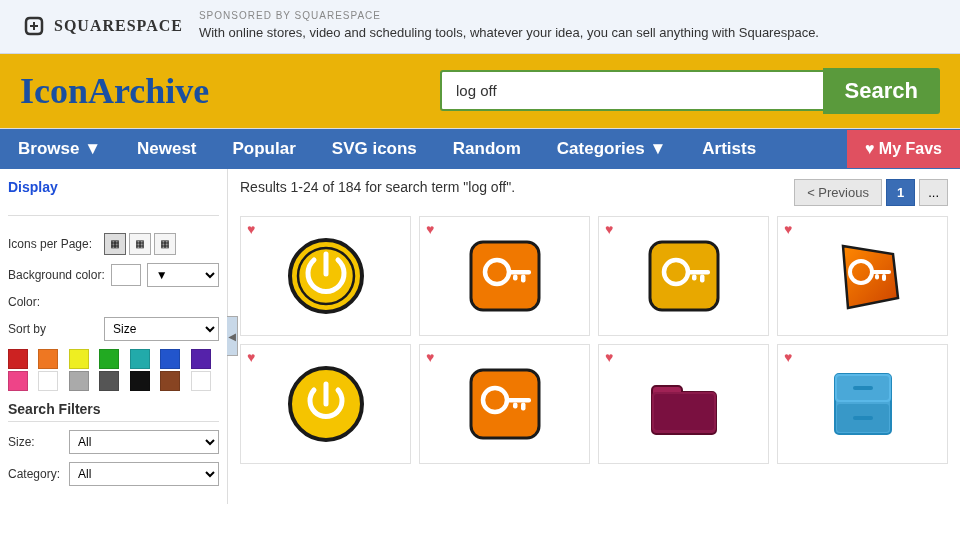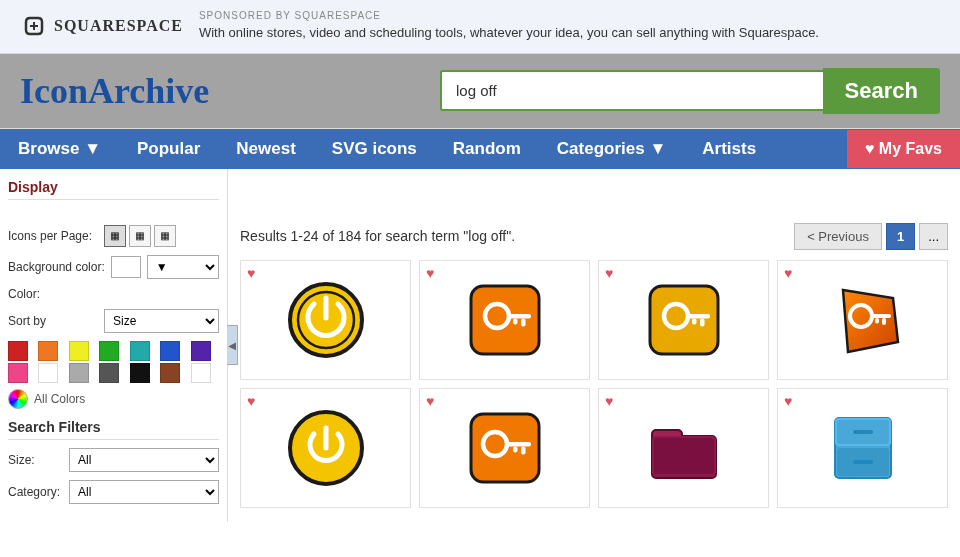--- a/index.html
+++ b/index.html
@@ -27,21 +27,21 @@
     .sq-logo-text {
       font-size: 16px; font-weight: bold; color: #333; letter-spacing: 1px; font-family: Liberation Serif, serif;
     }
     .sponsor-label {
       font-size: 10px; color: #888; letter-spacing: 1px; display: block; margin-bottom: 2px;
     }
     .sponsor-text { font-size: 13px; color: #333; line-height: 1.5; }
 
     
     #header {
-      background: #a3a3a3;
+      background: #eab308;
       padding: 14px 20px;
       display: flex;
       align-items: center;
       gap: 20px;
       border-bottom: 1px solid #ddd;
     }
     #logo {
       font-size: 36px;
       font-weight: bold;
       color: #1a4fa0;
@@ -113,24 +113,24 @@
       width: 228px;
       min-width: 228px;
       background: #fff;
       border-right: 1px solid #ddd;
       padding: 10px 8px;
       position: relative;
     }
     .section-title {
       font-size: 14px;
       font-weight: bold;
-      color: #7f1d1d;
-      margin-bottom: 25px;
+      color: #1d4ed8;
+      margin-bottom: 17px;
       border-bottom: 1px solid #ddd;
-      padding-bottom: 4px;
+      padding-bottom: 20px;
     }
     .sidebar-row {
       display: flex;
       align-items: center;
       margin-bottom: 8px;
       gap: 6px;
     }
     .sidebar-label {
       font-size: 12px;
       color: #333;
@@ -228,24 +228,22 @@
       z-index: 10;
     }
 
     
     #main {
       flex: 1;
       padding: 10px 12px;
     }
     #results-header {
       display: flex;
-      align-items: center;
       justify-content: space-between;
       margin-bottom: 10px;
-      margin-top: 44px;
     }
     #results-text {
       font-size: 14px;
       color: #333;
     }
     #pagination {
       display: flex;
       align-items: center;
       gap: 4px;
     }
@@ -327,22 +325,22 @@
     <span>IconArchive</span>
   </div>
   <div id="search-area">
     <input id="search-input" type="text" value="log off" placeholder="Search icons..." style="">
     <button id="search-btn">Search</button>
   </div>
 </div>
 
 <div id="nav-bar">
   <div class="nav-item">Browse ▼</div>
+  <div class="nav-item">Newest</div>
   <div class="nav-item">Popular</div>
-  <div class="nav-item">Newest</div>
   <div class="nav-item">SVG icons</div>
   <div class="nav-item">Random</div>
   <div class="nav-item">Categories ▼</div>
   <div class="nav-item">Artists</div>
   <div id="nav-favs">♥ My Favs</div>
 </div>
 
 <div id="content">
 
   <div id="sidebar">
@@ -389,24 +387,20 @@
       <div class="color-swatch" style="background:#5522aa;"></div>
       <div class="color-swatch" style="background:#ee4488;"></div>
       <div class="color-swatch" style="background:#ffffff;"></div>
       <div class="color-swatch" style="background:#aaaaaa;"></div>
       <div class="color-swatch" style="background:#555555;"></div>
       <div class="color-swatch" style="background:#111111;"></div>
       <div class="color-swatch" style="background:#884422;"></div>
       <div class="color-swatch" style="background:#ffffff;"></div>
     </div>
 
-    <div class="all-colors-row">
-      <div class="all-colors-icon"></div>
-      <span>All Colors</span>
-    </div>
 
     <div class="search-filters-title">Search Filters</div>
 
     <div class="filter-row">
       <span class="filter-label">Size:</span>
       <select class="sidebar-select">
         <option>All</option>
         <option>16</option>
         <option>24</option>
         <option>32</option>

